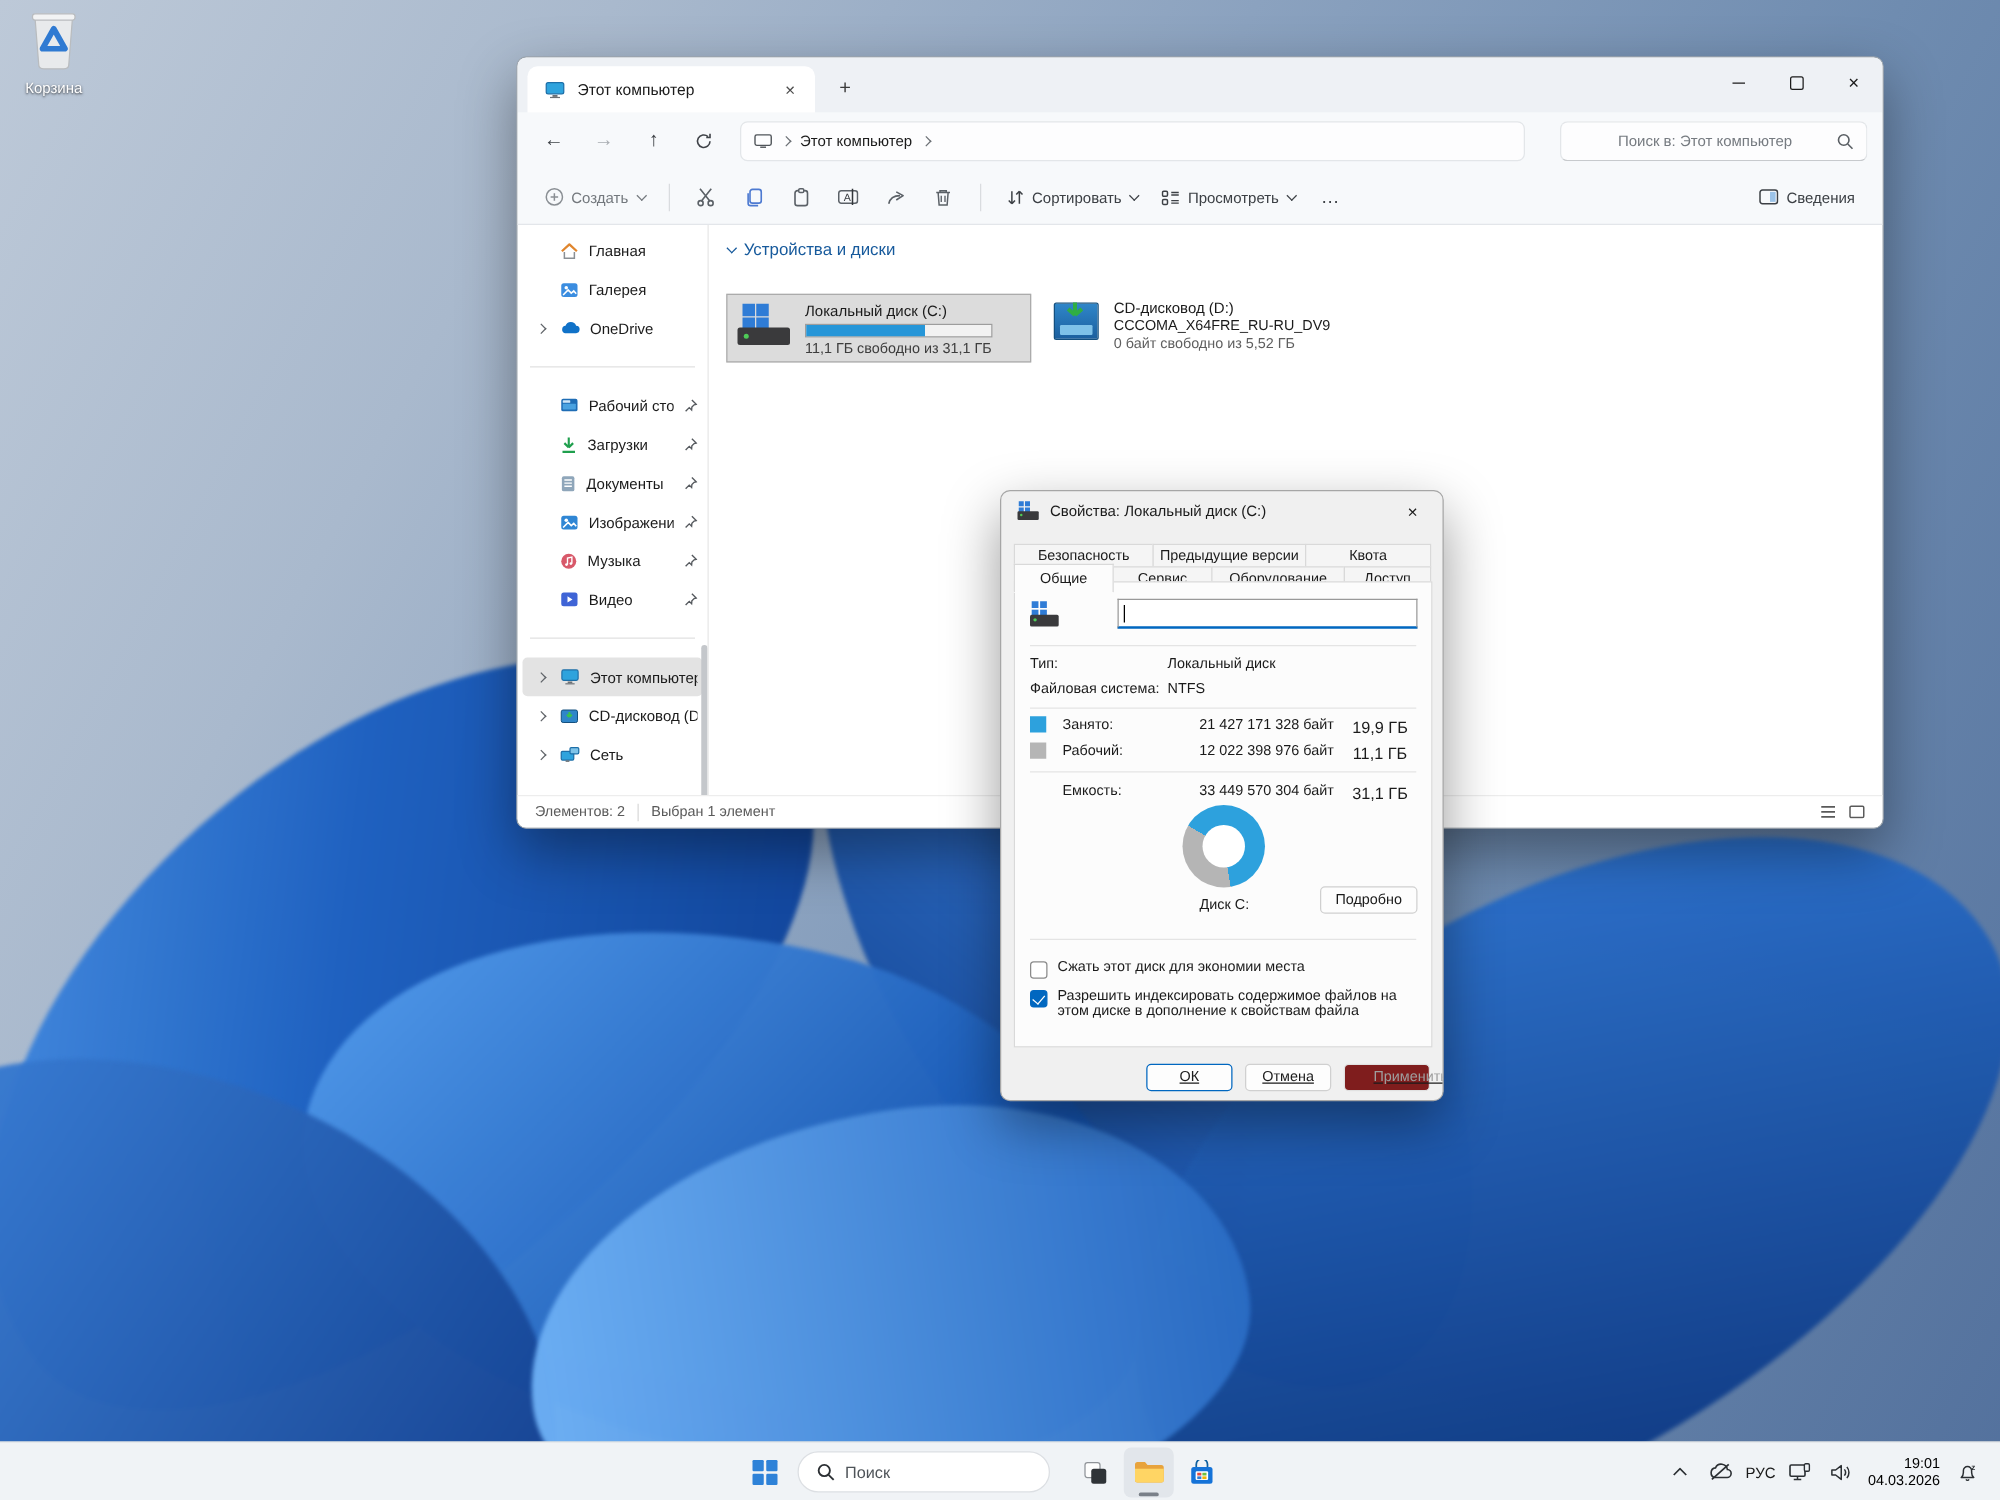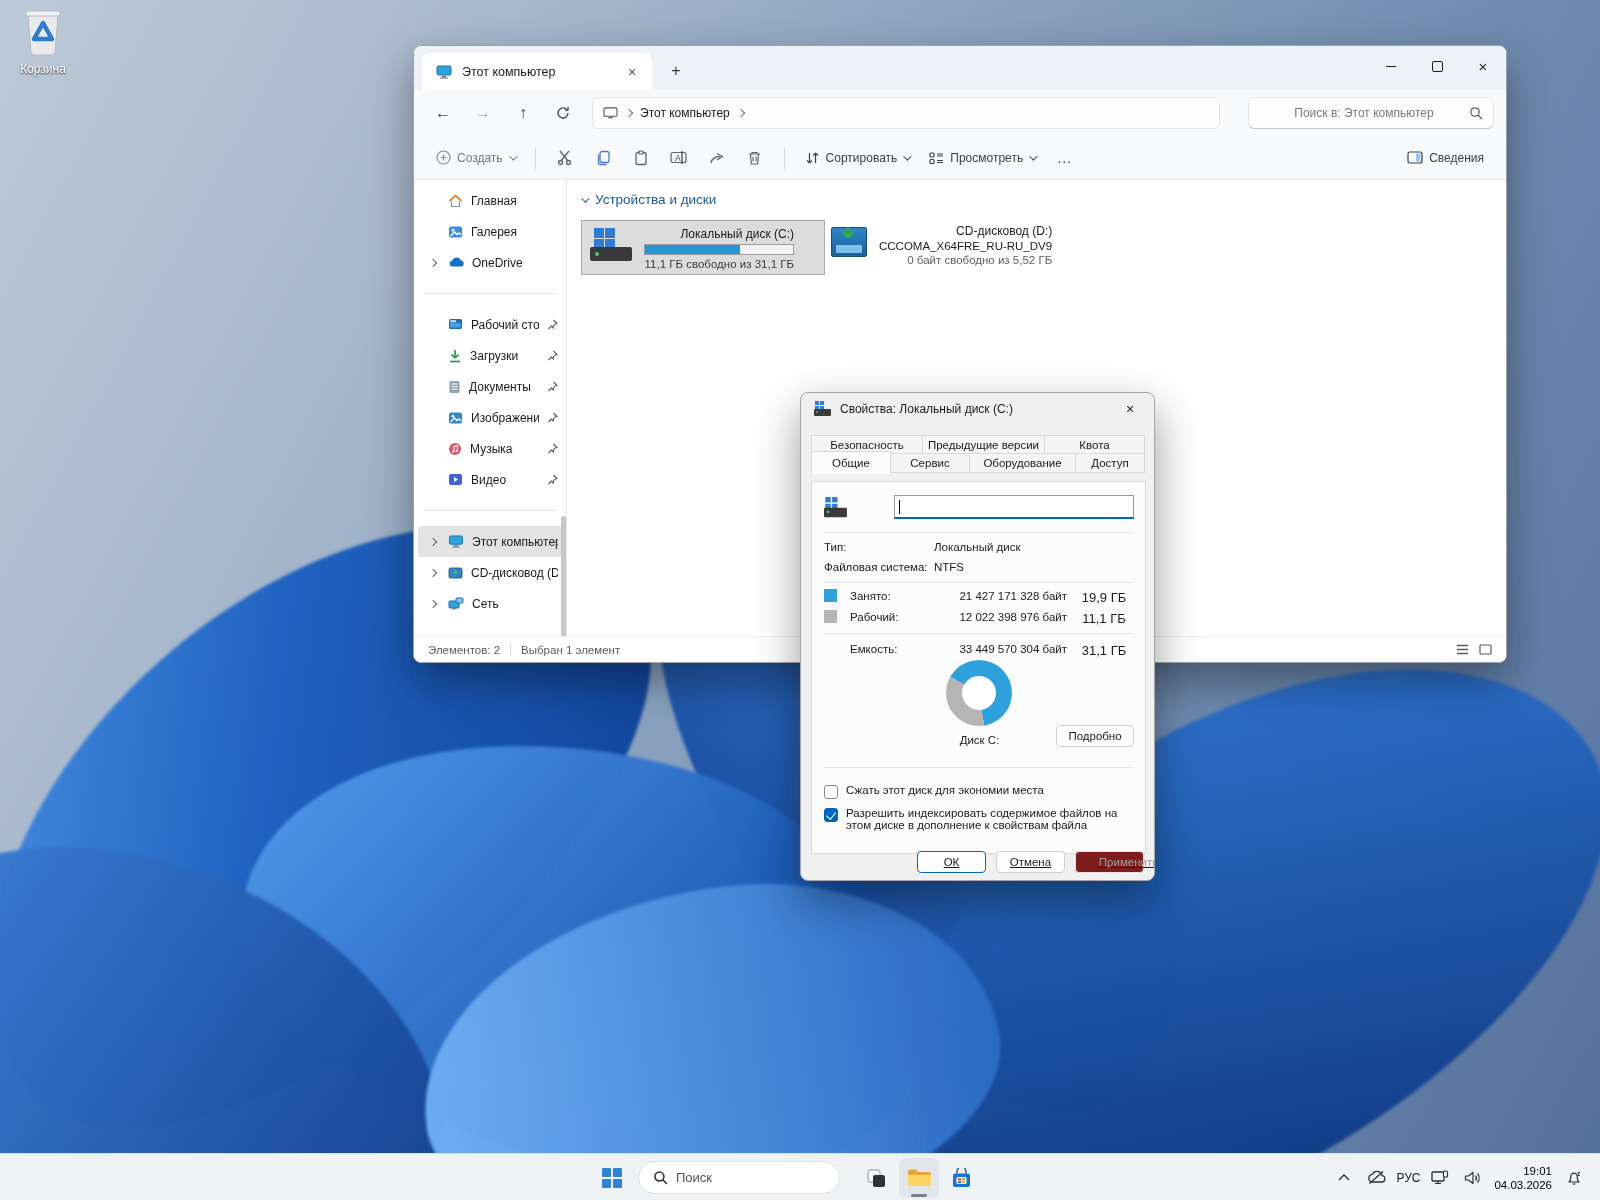--- a/index.html
+++ b/index.html
@@ -67,21 +67,21 @@
     margin:0 4px; border-radius:4px; color:#1b1b1b; }
   .side-item .sl { flex:1; white-space:nowrap; overflow:hidden; font-size:12px; }
   .side-item .tree-ch { width:14px; color:#5f6368; display:flex; justify-content:center; }
   .side-item.sel { background:#e3e3e3; }
   .side-div { height:1px; background:#e1e1e1; margin:15px 10px; }
   .pin { flex:none; }
   .side-scroll { position:absolute; right:0px; top:336px; width:5px; height:130px;
     background:#c4c7cb; border-radius:3px; }
   .main { flex:1; border-left:1px solid #e7e7e7; padding:12px 0 0 14px; position:relative; }
   .sect { display:flex; align-items:center; gap:8px; color:#175a9c; font-size:13.5px; }
-  .drives { display:flex; margin-top:13px; gap:6px; align-items:flex-start;text-align:right; }
+  .drives { display:flex; margin-top:28px; gap:18px; align-items:flex-start; }
   .tile-c { width:244px; height:55px; background:#dcdcdc; border:1px solid #ababab;
     display:flex; padding:6px 8px; gap:10px; }
   .hdd-ic { width:44px; position:relative; }
   .winflag { position:absolute; left:4px; top:1px; width:21px; height:21px;
     display:grid; grid-template-columns:10px 10px; grid-template-rows:10px 10px; gap:1px; }
   .winflag i { background:#2f7cd6; }
   .hdd-bar { position:absolute; left:0; top:20px; width:42px; height:14px; background:#3a3a3c;
     border-radius:2px; }
   .hdd-bar::after { content:""; position:absolute; left:5px; top:5px; width:4px; height:4px;
     border-radius:50%; background:#4ecb57; }
@@ -119,21 +119,21 @@
   .mini-drive .mb { position:absolute; left:0; top:8px; width:17px; height:7px; background:#3a3a3c; border-radius:1px; }
   .mini-drive .mb::after { content:""; position:absolute; left:2px; top:2px; width:2px; height:2px;
     border-radius:50%; background:#4ecb57; }
 
   .tabs1, .tabs2 { position:absolute; left:10px; display:flex; }
   .tabs1 { top:42px; }
   .tabs2 { top:60px; }
   .wtab { height:20px; display:flex; align-items:center; justify-content:center; background:#f5f5f5;
     border:1px solid #d9d9d9; font-size:11.5px; margin-right:-1px; padding:0 4px; }
   .wtab.active { background:#fcfcfc; height:23px; margin-top:-2px; border-bottom:1px solid #fcfcfc; z-index:3; position:relative; }
-  .page { position:absolute; left:10px; top:88px; width:335px; height:373px; background:#fcfcfc;
+  .page { position:absolute; left:10px; top:72px; width:335px; height:373px; background:#fcfcfc;
     border:1px solid #d9d9d9; }
   .pg-drive { position:absolute; left:12px; top:15px; transform:scale(1.35); transform-origin:left top; }
   .lbl-input { position:absolute; left:82px; top:13px; width:240px; height:24px; background:#fff;
     border:1px solid #999; border-bottom:2px solid #0067c0; }
   .caret { position:absolute; left:4px; top:4px; width:1px; height:14px; background:#000; }
   .sep { position:absolute; left:12px; right:12px; height:1px; background:#e4e4e4; }
   .frow { position:absolute; font-size:11.5px; }
   .swatch { position:absolute; width:13px; height:13px; }
   .col-b { position:absolute; width:150px; text-align:right; font-size:11.5px; }
   .col-g { position:absolute; width:60px; text-align:center; font-size:13px; }

